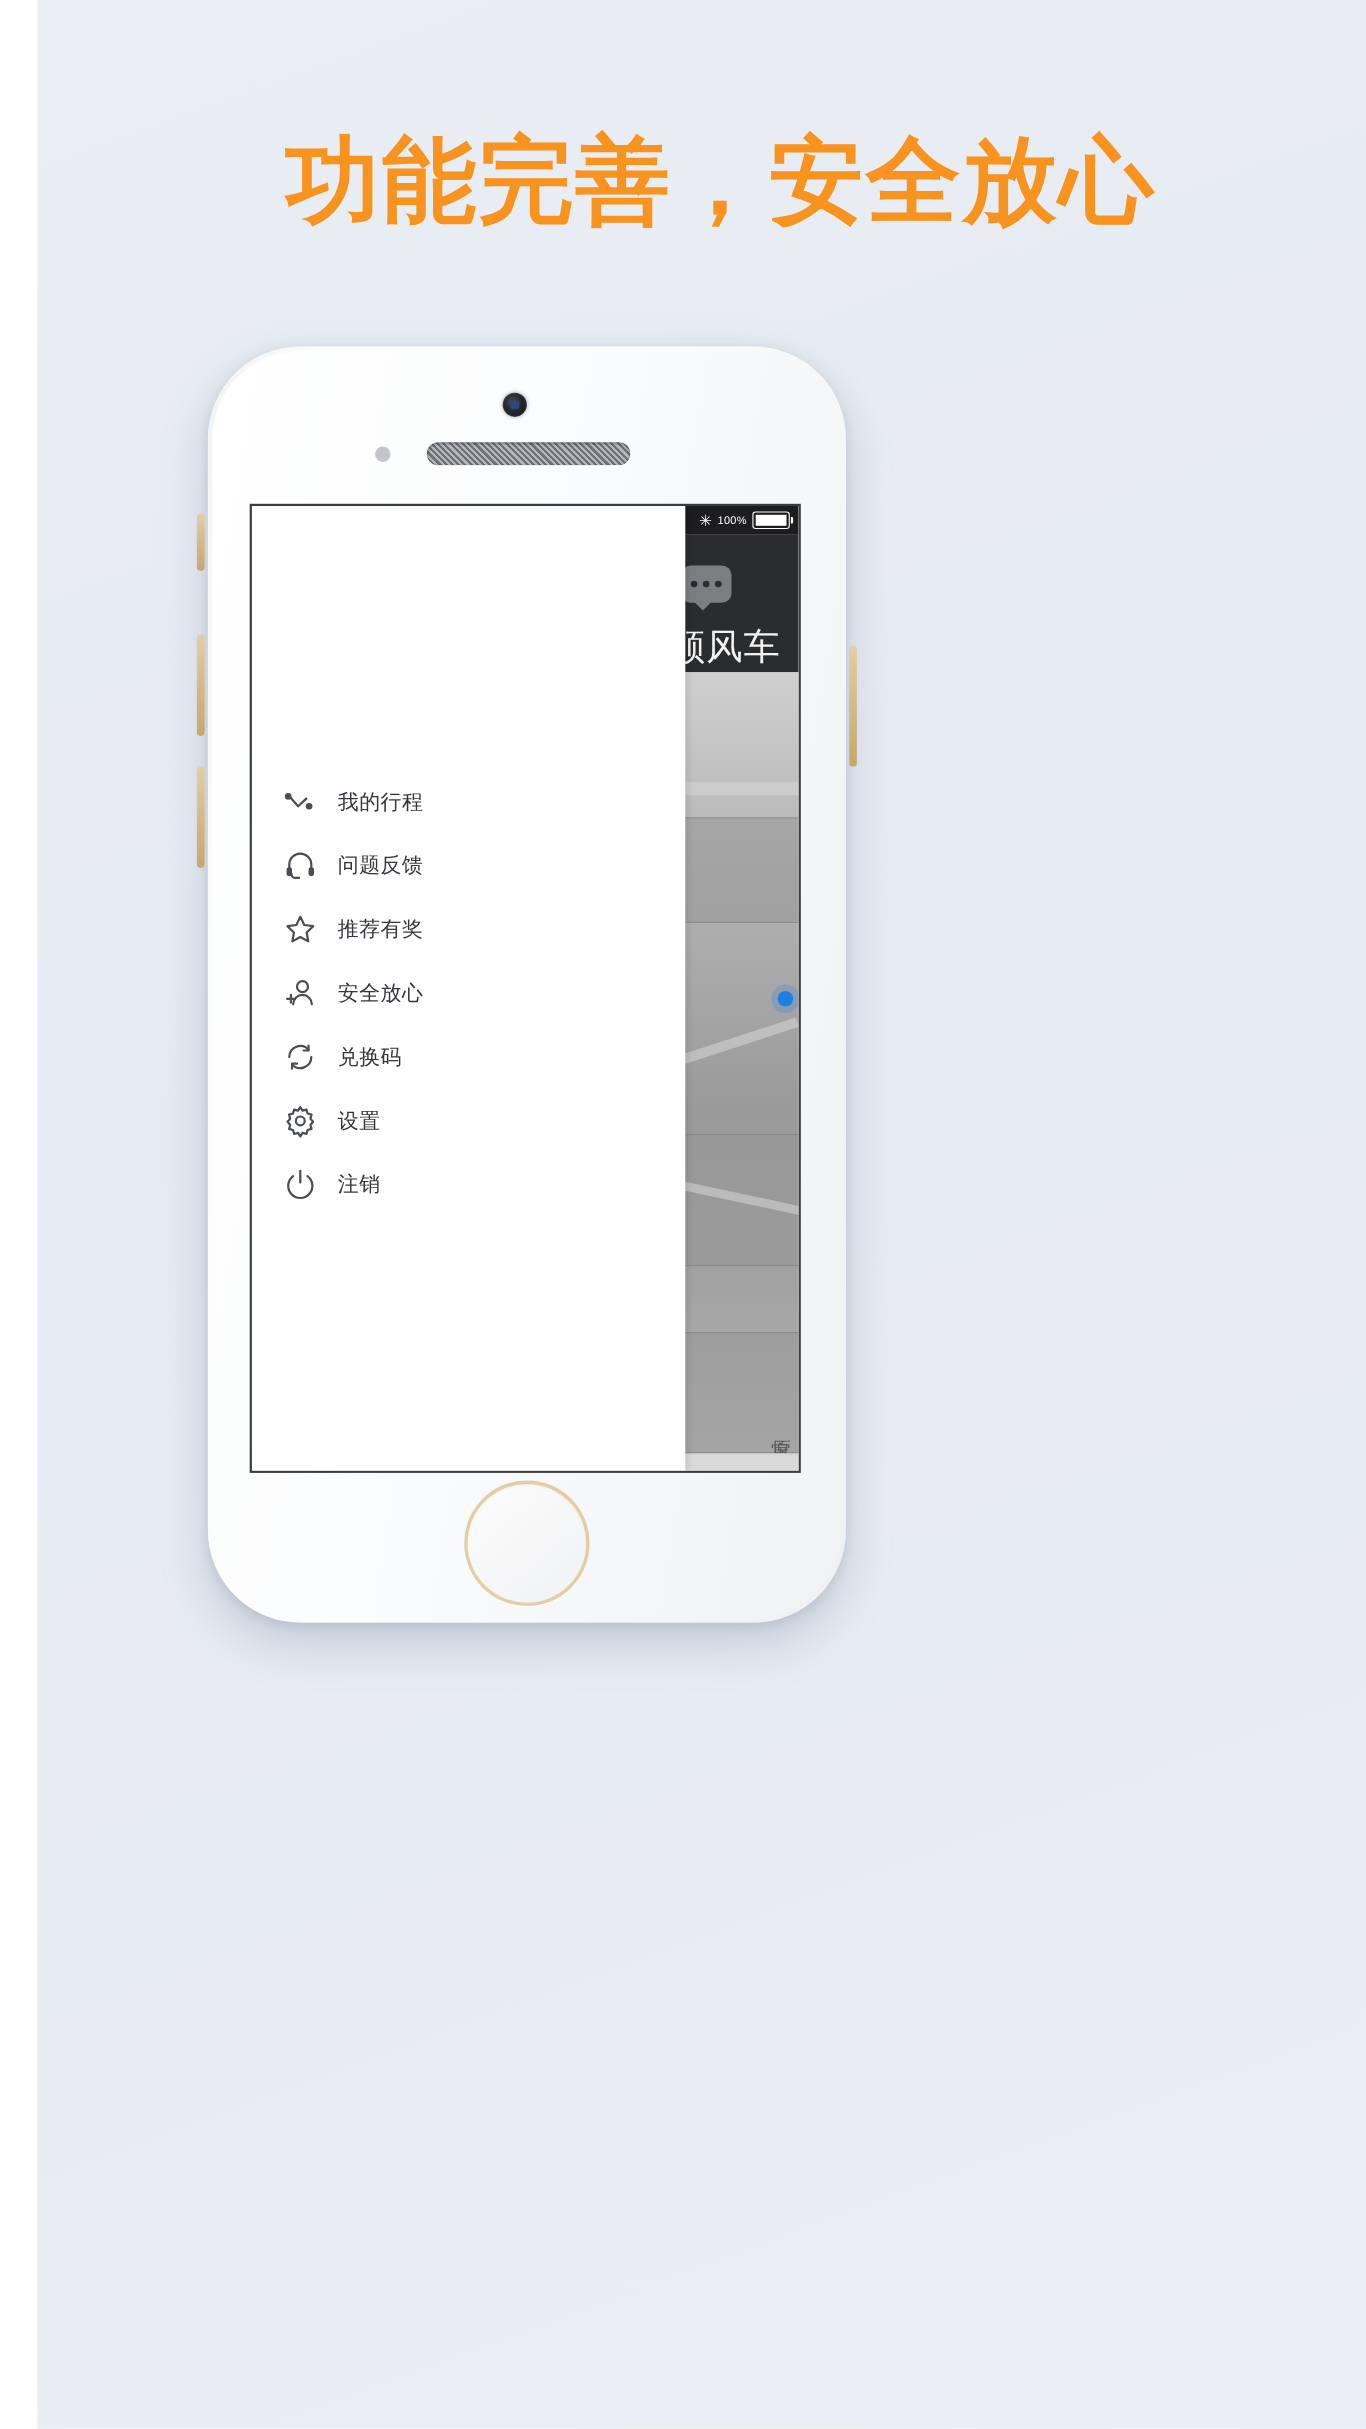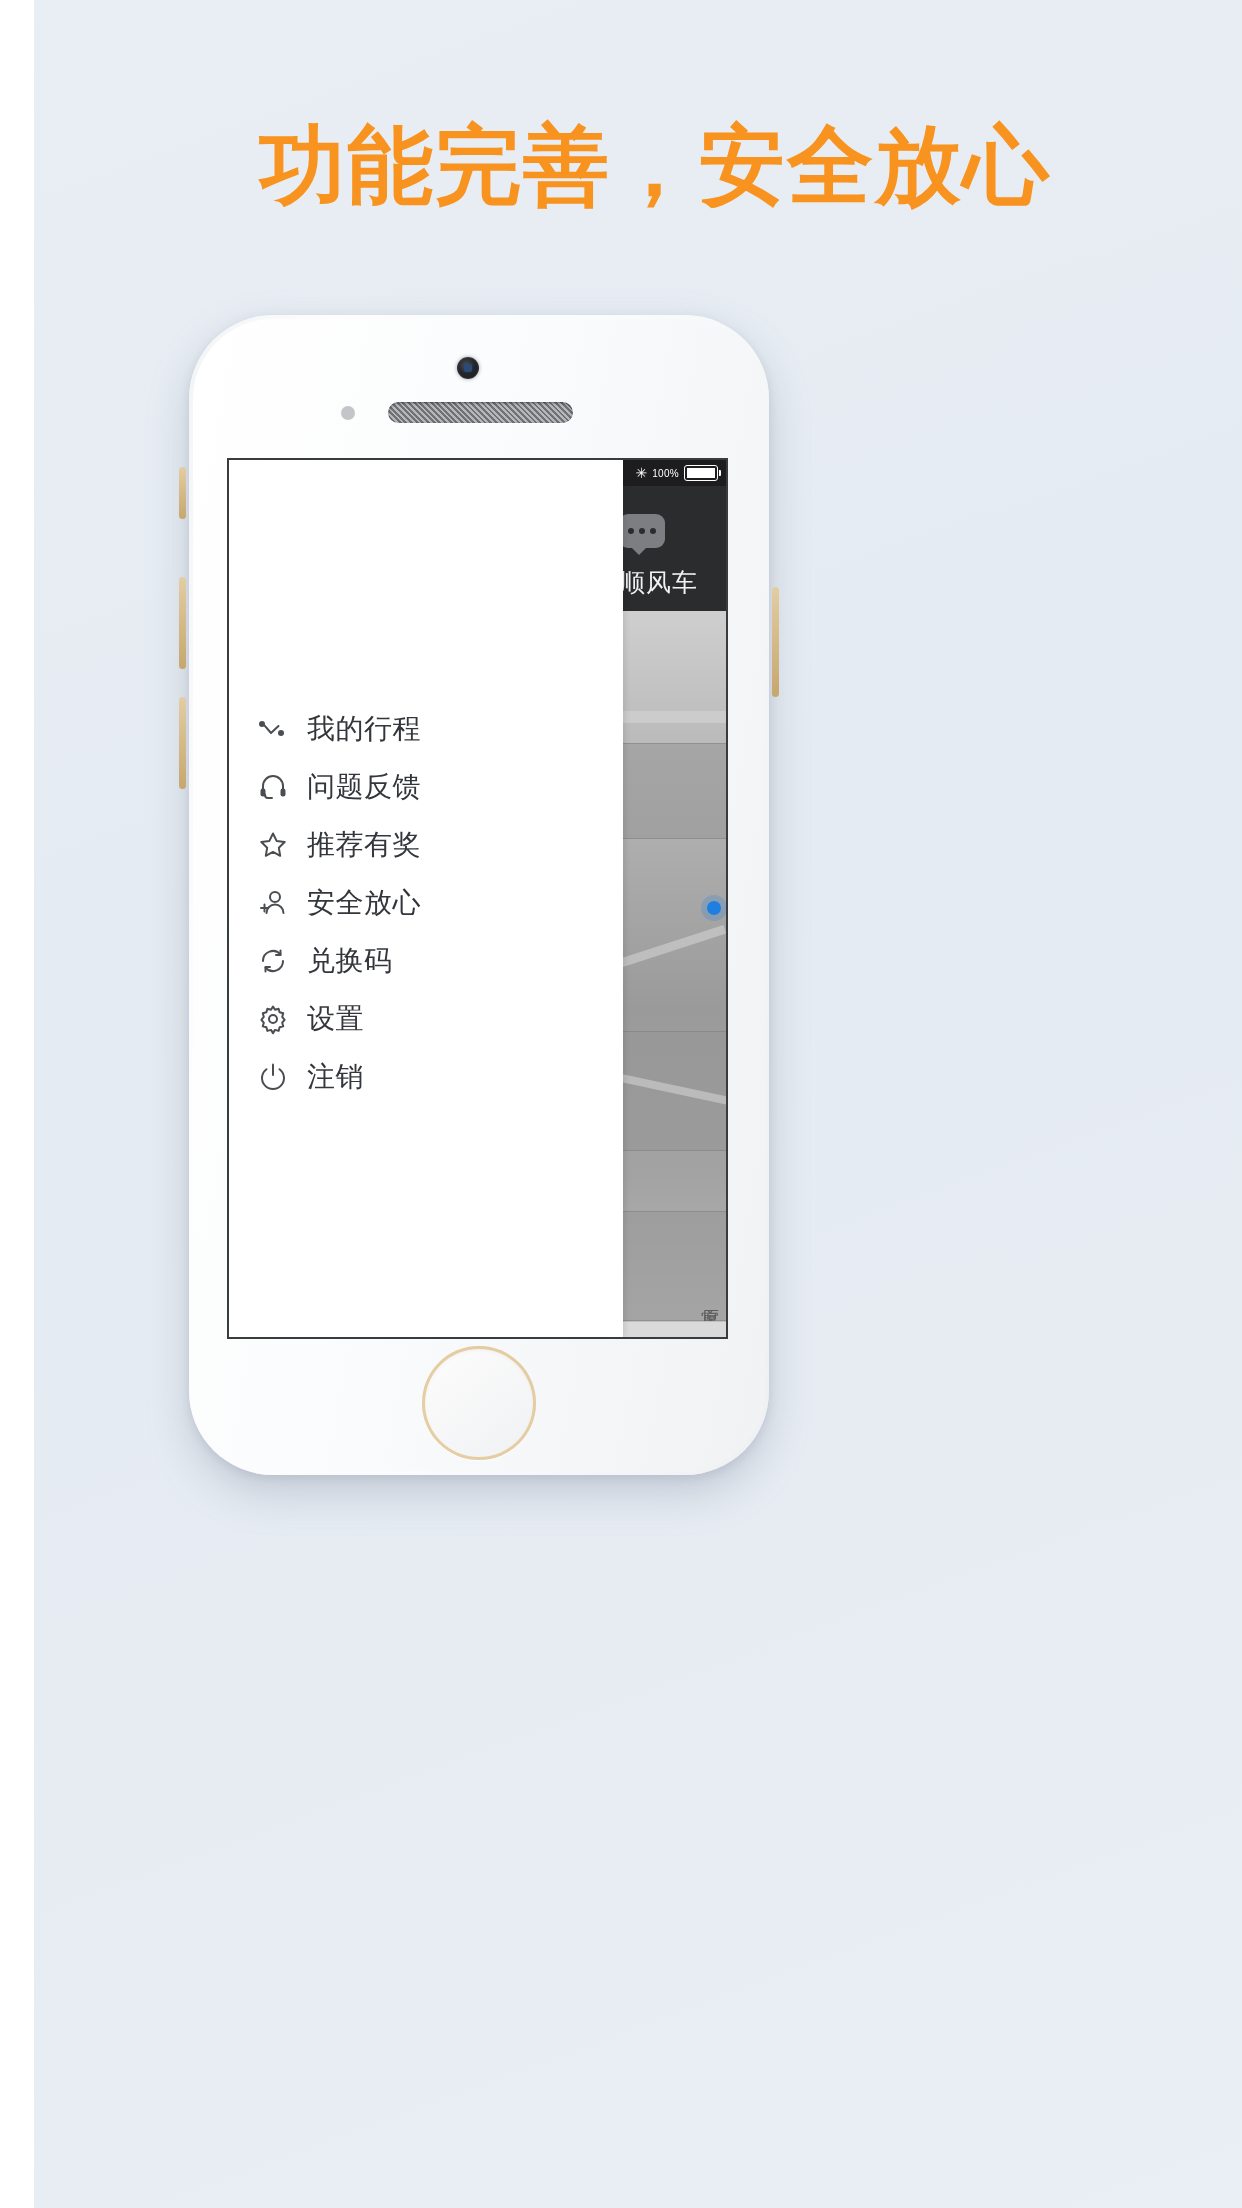--- a/index.html
+++ b/index.html
@@ -149,21 +149,21 @@
     background: #7c7e82;
   }
   #chat-bubble::after {
     content:""; position:absolute; left: 12px; bottom:-7px;
     border-left: 8px solid transparent; border-right: 8px solid transparent;
     border-top: 8px solid #7c7e82;
   }
   .bdot { position:absolute; top:14px; width:6px; height:6px; border-radius:50%; background:#2b2c2e; }
   #nav-title {
     position:absolute; left: 370px; top: 80px; width: 120px;
-    color:#f2f2f2; font-size: 25px; text-align:center; letter-spacing:1px;
+    color:#f2f2f2; font-size: 33px; text-align:center; letter-spacing:1px;
   }
 
   
   #map-body {
     position:absolute; left:0; top: 151px; width: 497px; height: 726px;
     background:
       linear-gradient(180deg,#cfcfcf 0%,#b6b6b6 22%,#9a9a9a 55%,#a3a3a3 78%,#b9b9b9 100%);
   }
   .blk {
     position:absolute; background: rgba(150,150,150,0.55);
@@ -236,21 +236,21 @@
     display: flex; align-items: center;
     height: 58px; padding-left: 26px;
   }
   .menu-icon {
     width: 36px; height: 36px; flex: 0 0 36px;
     display: flex; align-items: center; justify-content: center;
     color: #4a4d52;
   }
   .menu-icon svg { display:block; }
   .menu-label {
-    margin-left: 16px; font-size: 28px; color: #33363b; letter-spacing: 0.5px;
+    margin-left: 16px; font-size: 19px; color: #33363b; letter-spacing: 0.5px;
   }
 </style>
 </head>
 <body>
 
 <div id="stage">
 
   <div id="headline">功能完善，安全放心</div>
 
   <div id="phone">

